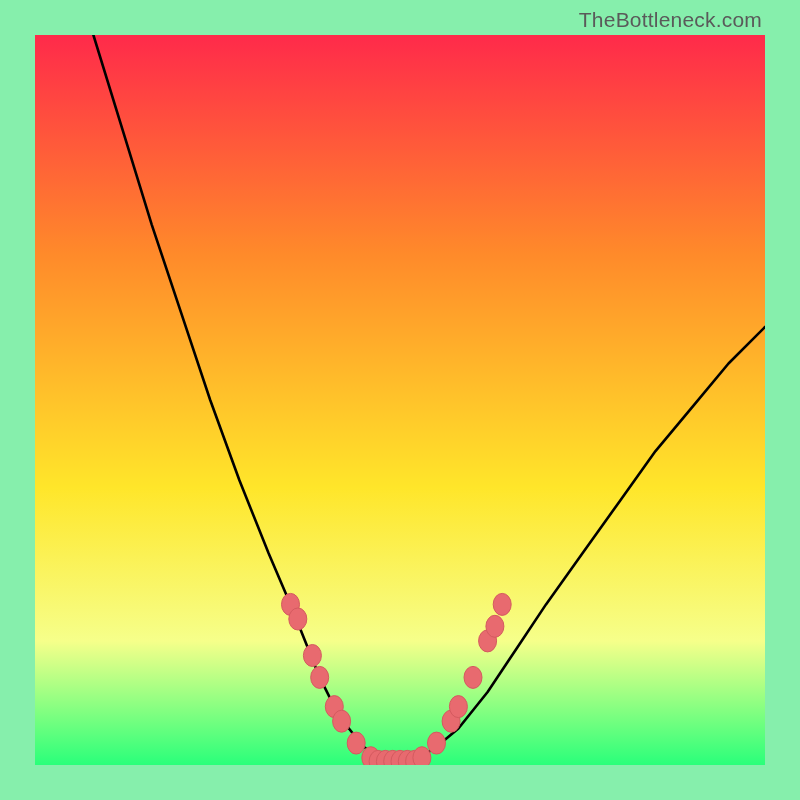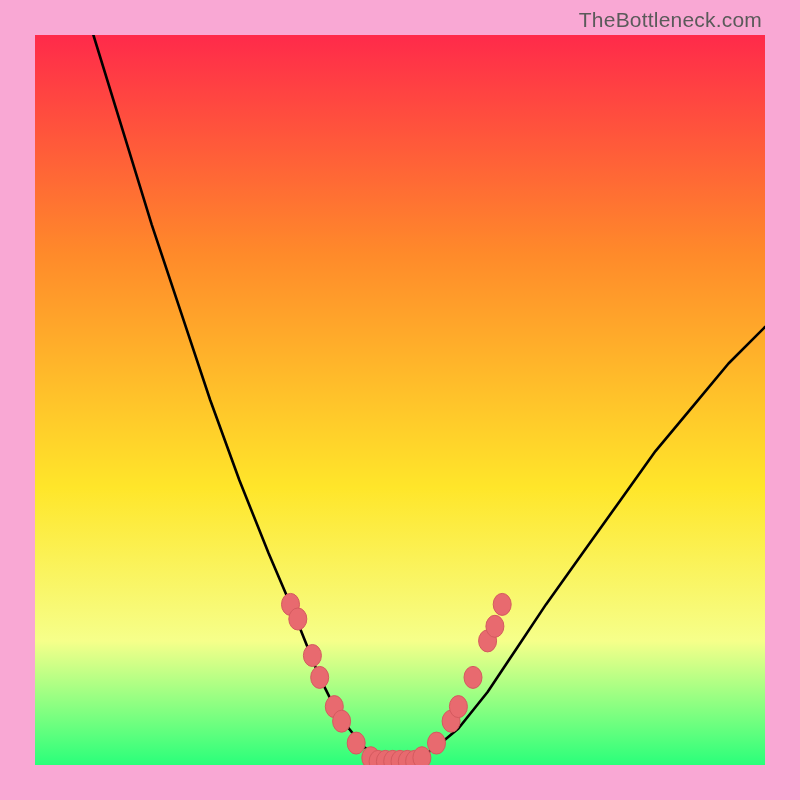--- a/index.html
+++ b/index.html
@@ -8,21 +8,21 @@
     width: 800px;
     height: 800px;
     overflow: hidden;
     background: #000;
     font-family: Arial, Helvetica, sans-serif;
   }
   .frame {
     position: relative;
     width: 800px;
     height: 800px;
-    background: #f9a8d4;
+    background: #86efac;
   }
   .plot-area {
     position: absolute;
     left: 35px;
     top: 35px;
     width: 730px;
     height: 730px;
   }
   .plot-bg {
     position: absolute;

